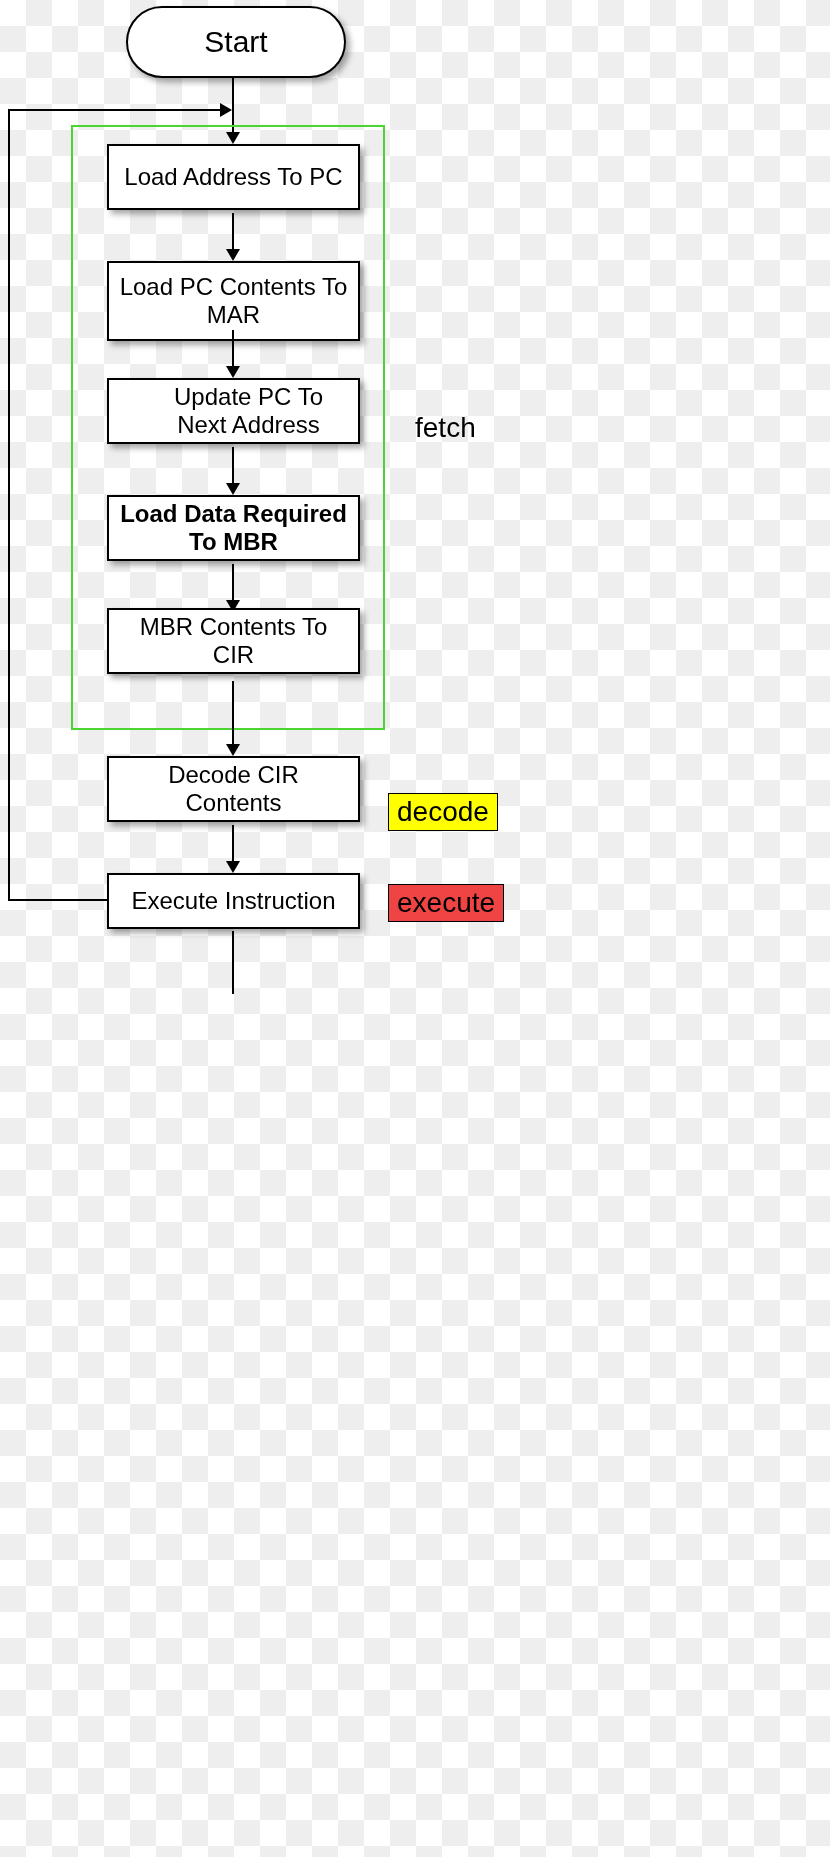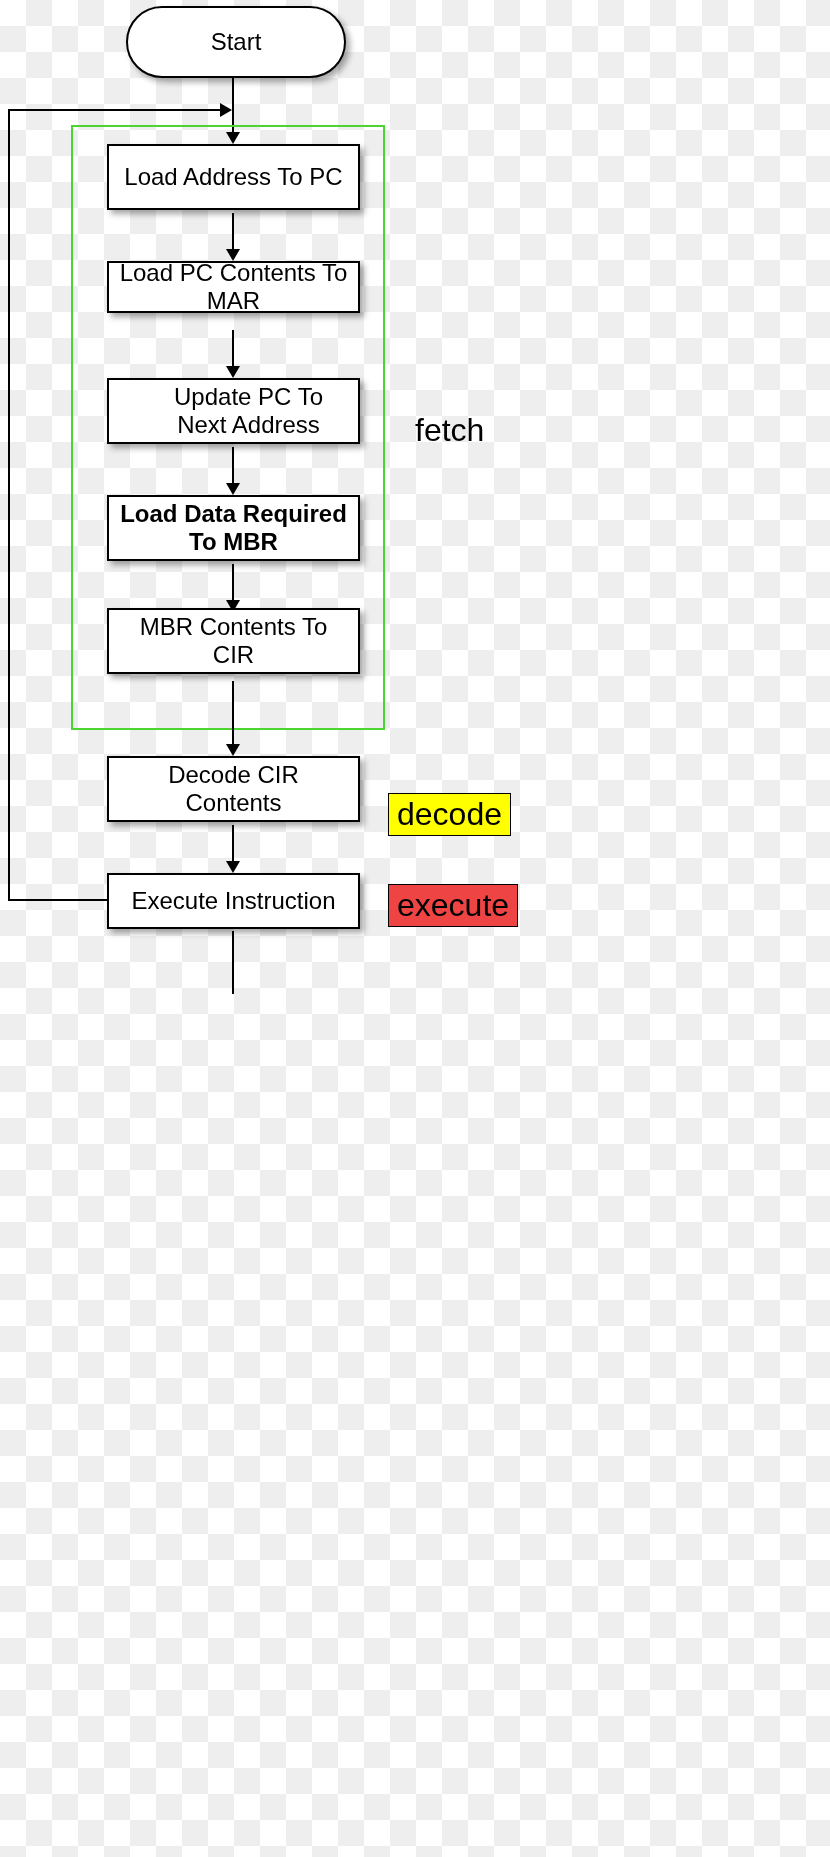--- a/index.html
+++ b/index.html
@@ -14,34 +14,34 @@
     background-size:52px 52px;
     background-position:0 0,0 26px,26px -26px,-26px 0;
     background-color:#fff;
     position:relative;
   }
   .start{
     position:absolute;
     background:#fff;border:2px solid #000;border-radius:40px;
     box-shadow:4px 4px 6px rgba(0,0,0,.35);
     display:flex;align-items:center;justify-content:center;
-    font-size:24px;text-align:right;
+    font-size:30px;text-align:right;
   }
   .proc{
     position:absolute;background:#fff;border:2px solid #000;
     box-shadow:4px 4px 6px rgba(0,0,0,.35);
     display:flex;align-items:center;justify-content:center;
     font-size:24px;text-align:center;line-height:1.15;
     padding:4px 8px;box-sizing:border-box;
   }
   .phase-box{
     position:absolute;border:2px solid #4CD531;z-index:0;
   }
   .phase-label{
-    position:absolute;font-size:32px;
+    position:absolute;font-size:28px;
   }
   .hl{background:#ff0;border:1px solid #000;margin-top:20px;}
   .hl2{background:#ef4444;border:1px solid #000;}
   .arrow-v{position:absolute;width:2px;background:#000;}
   .arrow-v::after{
     content:"";position:absolute;left:-6px;bottom:-2px;
     border-left:7px solid transparent;border-right:7px solid transparent;
     border-top:12px solid #000;
   }
   .hline{position:absolute;height:2px;background:#000;}
@@ -55,21 +55,21 @@
 
 <div class="start" style="left:126px;top:6px;width:216px;height:68px;">Start</div>
 
 <div class="arrow-v" style="left:232px;top:76px;height:66px;"></div>
 
 <div class="phase-box" style="left:71px;top:125px;width:310px;height:601px;"></div>
 
 <div class="proc" style="left:107px;top:144px;width:253px;height:66px;">Load Address To PC</div>
 <div class="arrow-v" style="left:232px;top:213px;height:46px;"></div>
 
-<div class="proc" style="left:107px;top:261px;width:253px;height:52px;">Load PC Contents To MAR</div>
+<div class="proc" style="left:107px;top:261px;width:253px;height:80px;">Load PC Contents To MAR</div>
 <div class="arrow-v" style="left:232px;top:330px;height:46px;"></div>
 
 <div class="proc" style="left:107px;top:378px;width:253px;height:66px;padding-left:38px;">Update PC To Next Address</div>
 <div class="arrow-v" style="left:232px;top:447px;height:46px;"></div>
 
 <div class="proc" style="left:107px;top:495px;width:253px;height:66px;font-weight:bold;">Load Data Required To  MBR</div>
 <div class="arrow-v" style="left:232px;top:564px;height:46px;"></div>
 
 <div class="proc" style="left:107px;top:608px;width:253px;height:66px;">MBR  Contents To CIR</div>
 <div class="arrow-v" style="left:232px;top:681px;height:73px;"></div>

